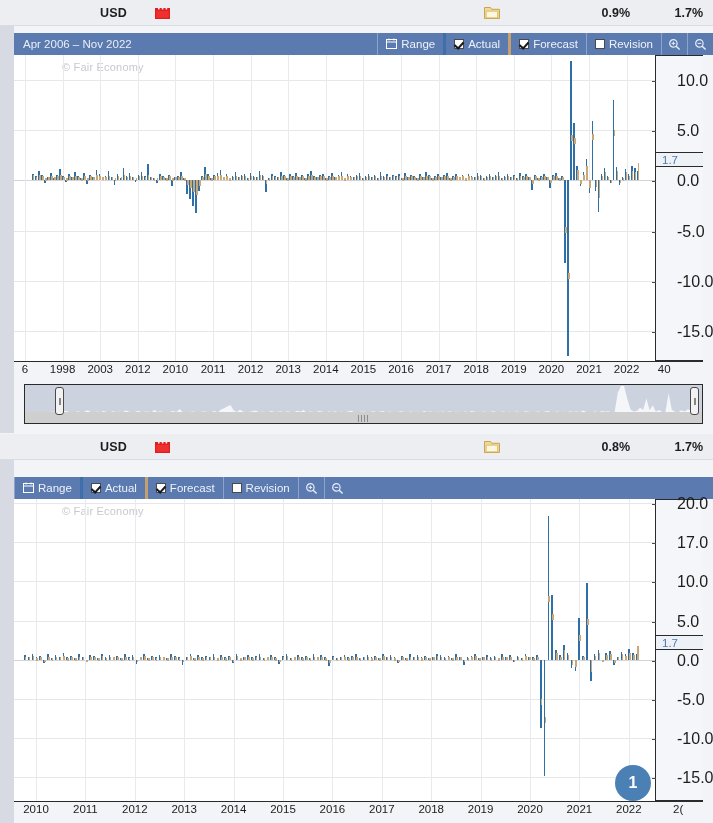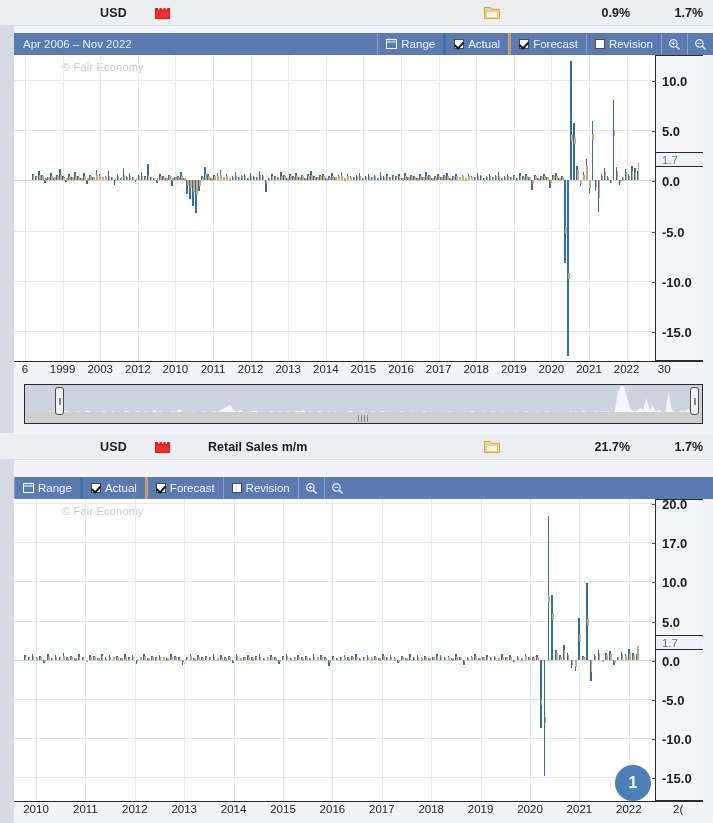--- a/index.html
+++ b/index.html
@@ -125,25 +125,24 @@
 
   
   .yaxis {
     position: absolute;
     background: #f5f6f9;
     border-left: 1px solid #2a2a2a;
     border-top: 1px solid #2a2a2a;
     border-bottom: 1px solid #2a2a2a;
   }
   .ytick {
-    position: absolute; left: 6px;
-    font-size: 13px; color: #1c1c1c;
+    position: absolute; left: 21px;
+    font-size: 16px; color: #1c1c1c;
     transform: translateY(-50%);
     white-space: nowrap;
-    font-weight: bold;
   }
   .ymarker {
     position: absolute; left: 0; right: 0;
     height: 15px;
     background: #eef2f7;
     border-top: 1px solid #2a2a2a;
     border-bottom: 1px solid #2a2a2a;
     display: flex; align-items: center;
     padding-left: 6px;
     font-size: 11.5px;
@@ -720,37 +719,37 @@
         <div class="ytick" style="top: 226px;">-10.0</div>
         <div class="ytickmark" style="top: 226px;"></div>
         <div class="ytick" style="top: 276px;">-15.0</div>
         <div class="ytickmark" style="top: 276px;"></div>
         <div class="ymarker" style="top: 96px;">1.7</div>
       </div>
 
     <div class="xaxis" id="xaxis0" style="left:14px; top:335px; width:689px;">
       <div class="xaxis-line"></div>
     <div class="xlabel" style="left: 11px;">6</div>
-        <div class="xlabel" style="left: 48.6px;">1999</div>
+        <div class="xlabel" style="left: 48.6px;">1998</div>
         <div class="xlabel" style="left: 86.2px;">2003</div>
         <div class="xlabel" style="left: 123.8px;">2012</div>
         <div class="xlabel" style="left: 161.4px;">2010</div>
         <div class="xlabel" style="left: 199px;">2011</div>
         <div class="xlabel" style="left: 236.6px;">2012</div>
         <div class="xlabel" style="left: 274.2px;">2013</div>
         <div class="xlabel" style="left: 311.8px;">2014</div>
         <div class="xlabel" style="left: 349.4px;">2015</div>
         <div class="xlabel" style="left: 387px;">2016</div>
         <div class="xlabel" style="left: 424.6px;">2017</div>
         <div class="xlabel" style="left: 462.2px;">2018</div>
         <div class="xlabel" style="left: 499.8px;">2019</div>
         <div class="xlabel" style="left: 537.4px;">2020</div>
         <div class="xlabel" style="left: 575px;">2021</div>
         <div class="xlabel" style="left: 612.6px;">2022</div>
-        <div class="xlabel" style="left: 650.2px;">30</div>
+        <div class="xlabel" style="left: 650.2px;">40</div>
       </div>
 
     <div class="range-bar" id="range0" style="left:24px; top:358px; width:679px; height:40px;">
       <div class="range-track">
         <div class="range-selected" id="rangesel0" style="left: 34px; right: 10px;"></div>
       <svg width="679" height="28" style="position: absolute; left: 0px; top: 0px;">
             <path d="M0,28 L34.0,26.5 L37.2,27.0 L40.4,25.7 L43.5,26.7 L46.7,27.2 L49.9,27.2 L53.0,26.2 L56.2,27.5 L59.4,26.7 L62.6,25.2 L65.8,27.0 L68.9,27.5 L72.1,26.5 L75.3,27.2 L78.5,26.0 L81.6,27.0 L84.8,27.5 L88.0,26.2 L91.2,27.0 L94.3,26.7 L97.5,27.2 L100.7,25.5 L103.8,26.5 L107.0,27.5 L110.2,27.0 L113.4,25.7 L116.5,27.2 L119.7,26.7 L122.9,26.5 L126.1,27.5 L129.3,25.0 L132.4,27.0 L135.6,26.2 L138.8,27.2 L141.9,27.5 L145.1,26.7 L148.3,26.0 L151.5,27.0 L154.7,24.0 L157.8,27.2 L161.0,27.5 L164.2,27.2 L167.3,26.5 L170.5,27.0 L173.7,27.5 L176.9,26.7 L180.1,26.5 L183.2,27.2 L186.4,27.0 L189.6,26.0 L192.8,27.5 L195.9,24.5 L199.1,23.2 L202.3,21.5 L205.5,20.0 L208.6,25.2 L211.8,27.0 L215.0,24.7 L218.1,26.5 L221.3,27.5 L224.5,26.7 L227.7,26.2 L230.8,25.5 L234.0,27.2 L237.2,26.5 L240.4,27.5 L243.6,27.0 L246.7,26.0 L249.9,27.2 L253.1,26.7 L256.3,26.5 L259.4,27.5 L262.6,26.2 L265.8,27.0 L268.9,27.2 L272.1,25.7 L275.3,26.7 L278.5,25.0 L281.6,27.5 L284.8,26.5 L288.0,27.0 L291.2,27.2 L294.3,26.0 L297.5,26.7 L300.7,27.5 L303.9,26.5 L307.1,27.0 L310.2,26.2 L313.4,27.2 L316.6,26.7 L319.8,27.5 L322.9,26.5 L326.1,25.7 L329.3,27.0 L332.4,27.2 L335.6,26.7 L338.8,26.5 L342.0,27.5 L345.1,27.0 L348.3,26.2 L351.5,27.2 L354.7,26.7 L357.9,26.0 L361.0,27.5 L364.2,26.5 L367.4,27.0 L370.6,27.2 L373.7,26.7 L376.9,26.2 L380.1,27.5 L383.3,27.0 L386.4,26.5 L389.6,27.2 L392.8,26.7 L395.9,27.5 L399.1,26.0 L402.3,27.0 L405.5,26.5 L408.6,27.2 L411.8,26.7 L415.0,27.0 L418.2,26.5 L421.3,27.5 L424.5,26.2 L427.7,27.2 L430.9,26.7 L434.1,27.0 L437.2,27.5 L440.4,26.5 L443.6,27.2 L446.8,26.0 L449.9,26.7 L453.1,27.5 L456.3,27.0 L459.5,26.5 L462.6,27.2 L465.8,26.7 L469.0,26.2 L472.1,27.5 L475.3,27.0 L478.5,26.5 L481.7,27.2 L484.8,26.7 L488.0,27.5 L491.2,26.5 L494.4,27.0 L497.6,27.2 L500.7,26.2 L503.9,26.7 L507.1,27.5 L510.3,27.0 L513.4,26.5 L516.6,27.2 L519.8,26.7 L523.0,26.0 L526.1,27.5 L529.3,27.0 L532.5,26.5 L535.7,27.2 L538.8,26.7 L542.0,27.5 L545.2,26.2 L548.4,27.0 L551.5,26.5 L554.7,27.2 L557.9,25.5 L561.0,26.7 L564.2,27.5 L567.4,27.0 L570.6,26.5 L573.8,27.2 L576.9,26.0 L580.1,26.7 L583.3,26.2 L586.5,27.5 L589.6,27.0 L592.8,7.5 L596.0,1.0 L599.1,1.0 L602.3,13.7 L605.5,24.5 L608.7,26.5 L611.9,26.0 L615.0,22.7 L618.2,24.7 L621.4,13.2 L624.6,25.2 L627.7,20.2 L630.9,26.5 L634.1,25.0 L637.3,27.0 L640.4,27.2 L643.6,8.0 L646.8,24.7 L649.9,26.7 L653.1,27.2 L656.3,25.2 L659.5,26.5 L662.6,24.5 L665.8,25.0 L669.0,25.7 L679,28 Z" fill="#f4f6fa"></path>
           </svg>
         </div>
       <div class="range-grip-row">
@@ -766,28 +765,27 @@
   </div>
 
   <div class="event-row" style="position:absolute; left:0; top:434px; width:713px;">
     <div class="ev-currency">USD</div>
     <div class="ev-impact folder-red">
       <svg width="17" height="15" viewBox="0 0 17 15">
         <path d="M1 3 h3 v1.6 h1.6 V3 h2.2 v1.6 h1.6 V3 h2.2 v1.6 h1.6 V3 h2.8 v11 H1 Z" fill="#e02020"></path>
         <rect x="2.3" y="6" width="12.4" height="6.6" fill="#f03030"></rect>
       </svg>
     </div>
-    <div class="ev-title">Retail Sales m/m</div>
     <div class="ev-detail folder-tan">
       <svg width="16" height="15" viewBox="0 0 16 15">
         <path d="M0.5 2.5 h6 l1.4 1.8 h7.6 v9.2 H0.5 Z" fill="#f0d89a" stroke="#c8a64e" stroke-width="1"></path>
         <path d="M2.2 6.2 h11.4 v6.6 H2.2 Z" fill="#fdf6e0" stroke="#d8b962" stroke-width="0.8"></path>
       </svg>
     </div>
-    <div class="ev-actual">21.7%</div>
+    <div class="ev-actual">0.8%</div>
     <div class="ev-forecast">1.7%</div>
   </div>
 
   <div class="panel" id="panel1" style="position:absolute; left:0; top:460px; width:713px; height:363px;">
     <div class="left-gutter"></div>
 
     <div class="toolbar" style="position:absolute; left:14px; top:17px; width:699px;">
       <div class="tb-btn">
         <span class="cal-ico">
           <svg width="11" height="11" viewBox="0 0 11 11">

